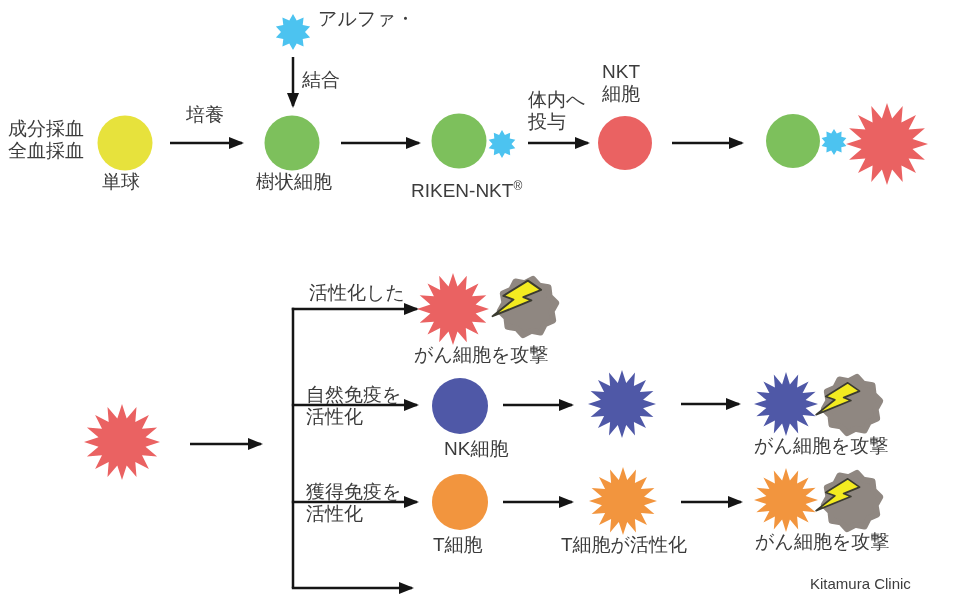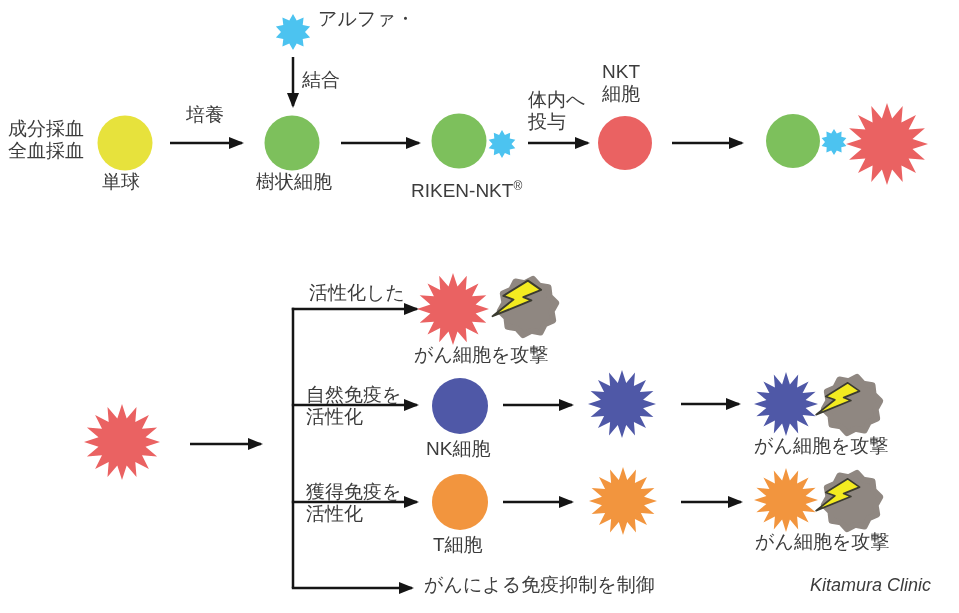--- a/index.html
+++ b/index.html
@@ -19,24 +19,23 @@
   .lbl{
     position:absolute;
     font-size:19px;
     line-height:22px;
     color:var(--text-dark,#3c3c3c);
     white-space:nowrap;
   }
   .lbl sup{font-size:12px;}
   .credit{
     position:absolute;
-    font-size:18px;
+    font-size:15px;
     color:var(--text-dark,#3c3c3c);
     white-space:nowrap;
-    font-style:italic;
   }
 </style>
 </head>
 <body>
 
 <div id="canvas">
 
   <svg id="art" width="959" height="613" viewBox="0 0 959 613">
     <defs>
       <marker id="ah" markerUnits="userSpaceOnUse" markerWidth="15" markerHeight="12" refX="13" refY="6" orient="auto">
@@ -110,24 +109,24 @@
     <div>NKT</div>
     <div>細胞</div>
   </div>
 
   <div class="lbl" style="left:309px;top:282px">活性化した</div>
   <div class="lbl" style="left:414px;top:344px">がん細胞を攻撃</div>
   <div class="lbl" style="left:306px;top:384px">
     <div>自然免疫を</div>
     <div>活性化</div>
   </div>
-  <div class="lbl" style="left:426px;top:438px">NK細胞</div>
+  <div class="lbl" style="left:444px;top:438px">NK細胞</div>
   <div class="lbl" style="left:754px;top:435px">がん細胞を攻撃</div>
   <div class="lbl" style="left:306px;top:481px">
     <div>獲得免疫を</div>
     <div>活性化</div>
   </div>
   <div class="lbl" style="left:433px;top:534px">T細胞</div>
+  <div class="lbl" style="left:561px;top:534px">T細胞が活性化</div>
   <div class="lbl" style="left:755px;top:531px">がん細胞を攻撃</div>
-  <div class="lbl" style="left:424px;top:574px">がんによる免疫抑制を制御</div>
 
   <div class="credit" style="left:810px;top:575px">Kitamura Clinic</div>
 </div>
 
 </body></html>

